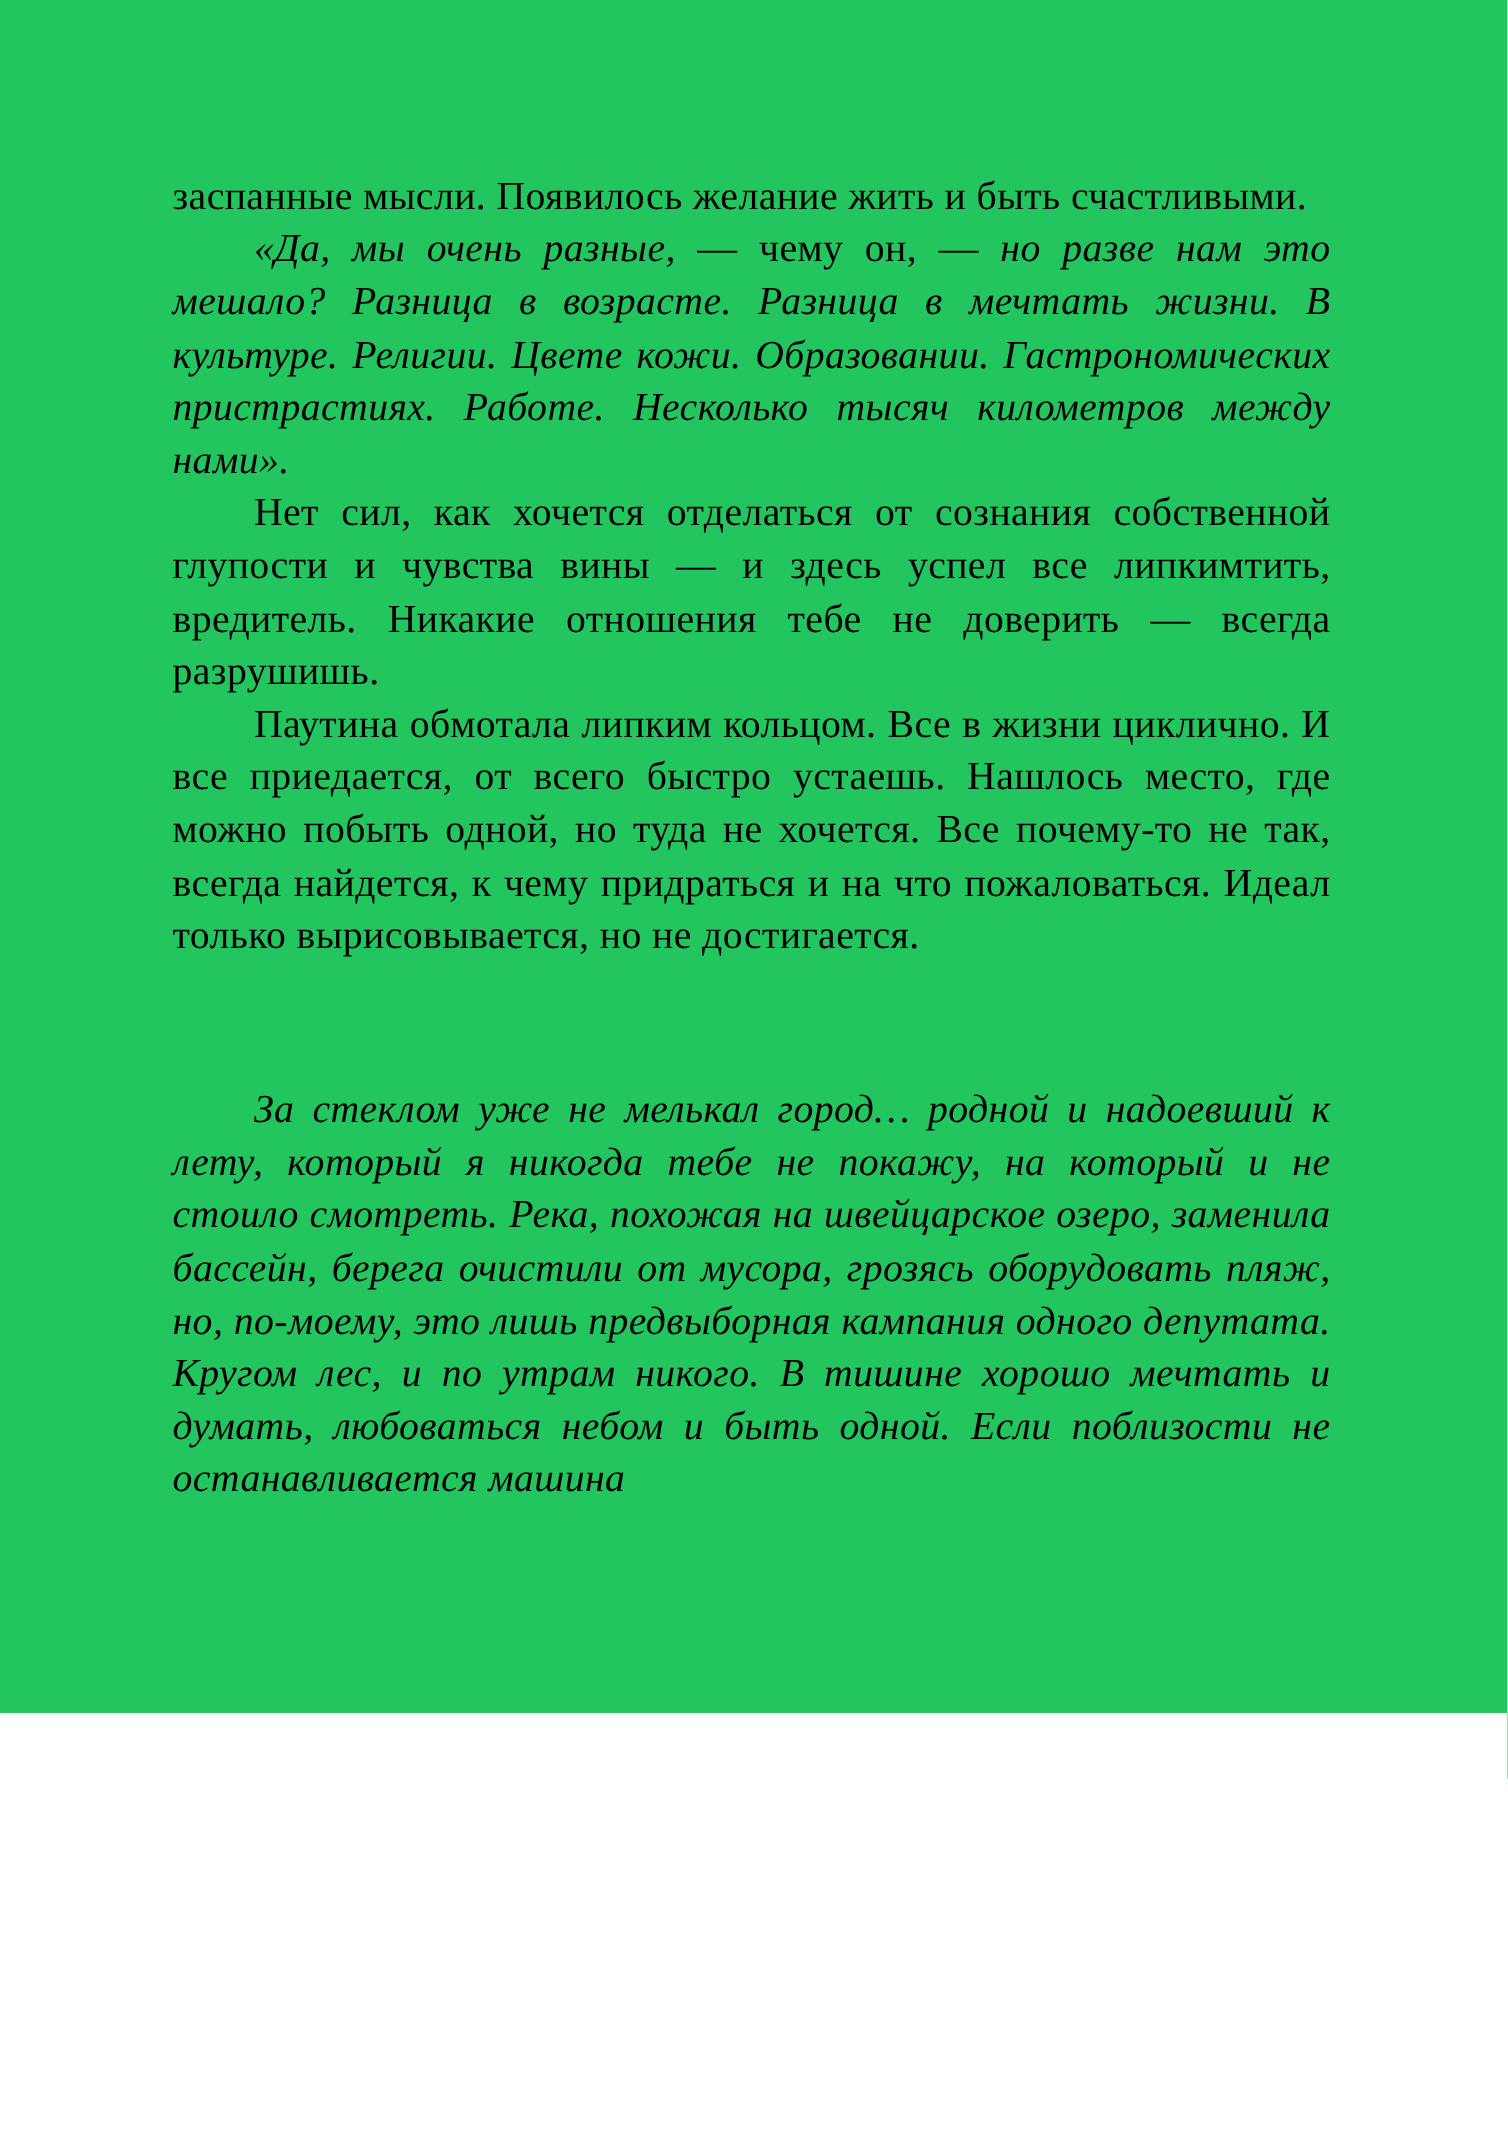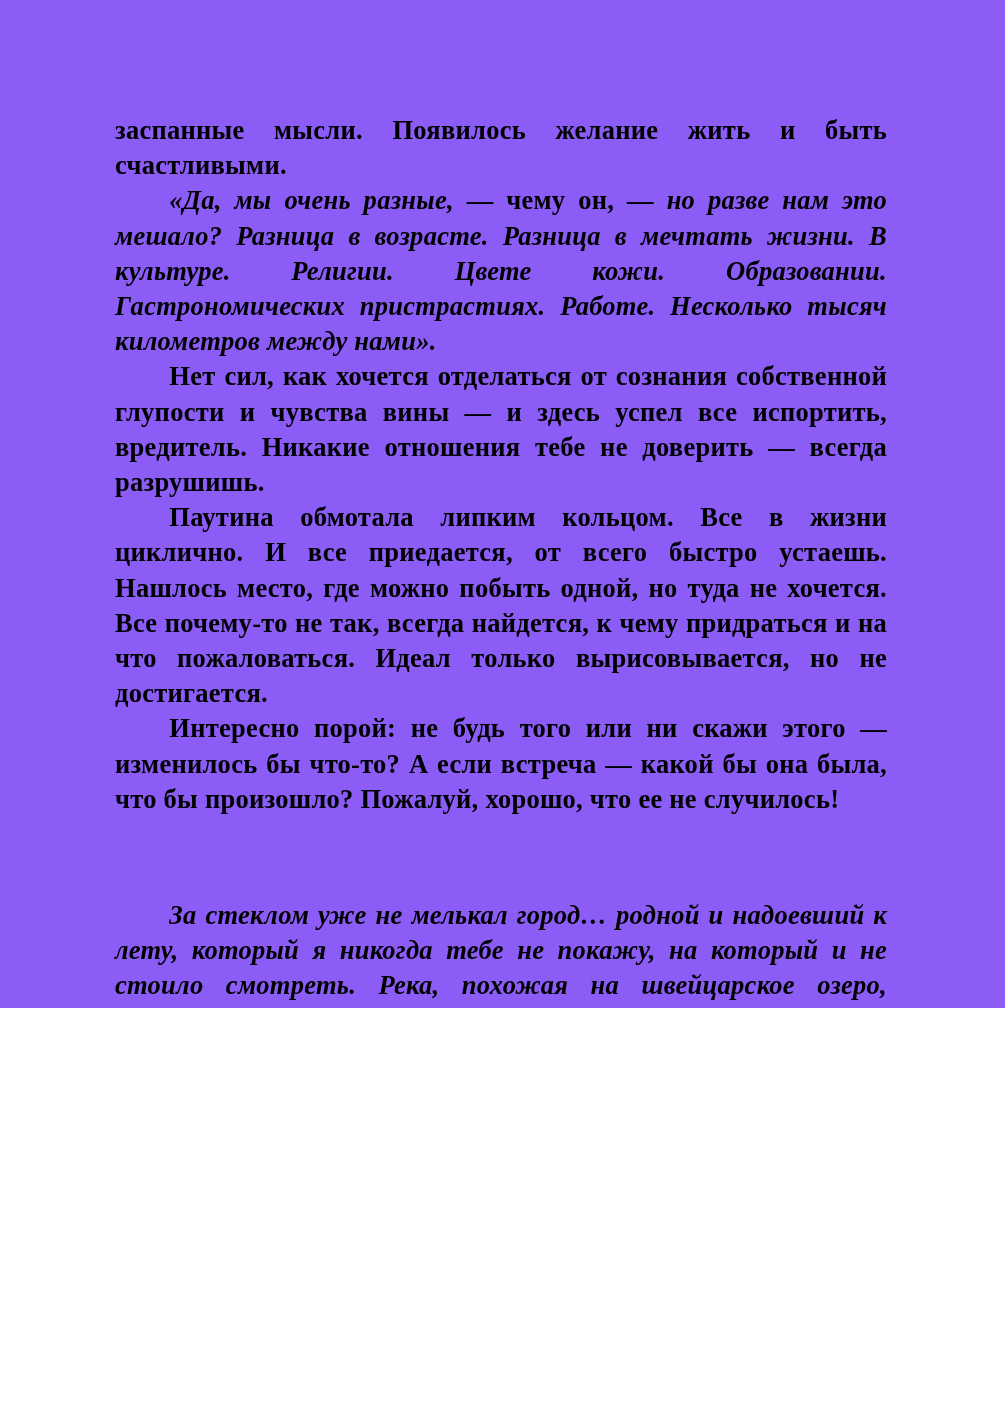--- a/index.html
+++ b/index.html
@@ -3,25 +3,24 @@
 <meta charset="utf-8">
 <style>
   html, body {
     margin: 0;
     padding: 0;
     background: #ffffff;
   }
   .page {
     position: relative;
     width: 1005px;
-    height: 1008px;
-    background: #8b5cf6;
+    height: 1142px;
+    background: #22c55e;
     overflow: hidden;
     box-sizing: border-box;
-    font-weight: bold;
   }
   .text-column {
     position: absolute;
     left: 115px;
     top: 113px;
     width: 772px;
   }
   .para {
     margin: 0;
     font-family: "Liberation Serif", "DejaVu Serif", serif;
@@ -92,23 +91,22 @@
 </style>
 </head>
 <body>
 
 <div class="page">
 
   <div class="text-column">
     <div id="body-paragraphs">
         <p class="para noindent"><span class="ro">заспанные мысли. Появилось желание жить и быть счаст­ливыми.</span></p>
         <p class="para indent"><span class="it">«Да, мы очень разные, </span><span class="ro">— чему он, — </span><span class="it">но разве нам это мешало? Разница в возрасте. Разница в мечтать жизни. В культуре. Религии. Цвете кожи. Образовании. Гастроно­мических пристрастиях. Работе. Несколько тысяч кило­метров между нами».</span></p>
-        <p class="para indent"><span class="ro">Нет сил, как хочется отделаться от сознания собствен­ной глупости и чувства вины — и здесь успел все испор­тить, вредитель. Никакие отношения тебе не доверить — всегда разрушишь.</span></p>
+        <p class="para indent"><span class="ro">Нет сил, как хочется отделаться от сознания собствен­ной глупости и чувства вины — и здесь успел все липким­тить, вредитель. Никакие отношения тебе не доверить — всегда разрушишь.</span></p>
         <p class="para indent"><span class="ro">Паутина обмотала липким кольцом. Все в жизни цик­лично. И все приедается, от всего быстро устаешь. На­шлось место, где можно побыть одной, но туда не хочется. Все почему-то не так, всегда найдется, к чему придраться и на что пожаловаться. Идеал только вырисовывается, но не достигается.</span></p>
-        <p class="para indent"><span class="ro">Интересно порой: не будь того или ни скажи этого — изменилось бы что-то? А если встреча — какой бы она бы­ла, что бы произошло? Пожалуй, хорошо, что ее не случи­лось!</span></p>
       </div>
     <div class="block-italic gap-block" id="closing-block">
         <p class="para indent"><span class="it">За стеклом уже не мелькал город… родной и надоевший к лету, который я никогда тебе не покажу, на который и не стоило смотреть. Река, похожая на швейцарское озеро, заменила бассейн, берега очистили от мусора, грозясь обо­рудовать пляж, но, по-моему, это лишь предвыборная кам­пания одного депутата. Кругом лес, и по утрам никого. В тишине хорошо мечтать и думать, любоваться небом и быть одной. Если поблизости не останавливается машина</span></p>
       </div>
   </div>
 
   <div class="footer">
     <div class="footer-inner">
       <div class="page-number">160</div>
       <div class="footer-divider"></div>

